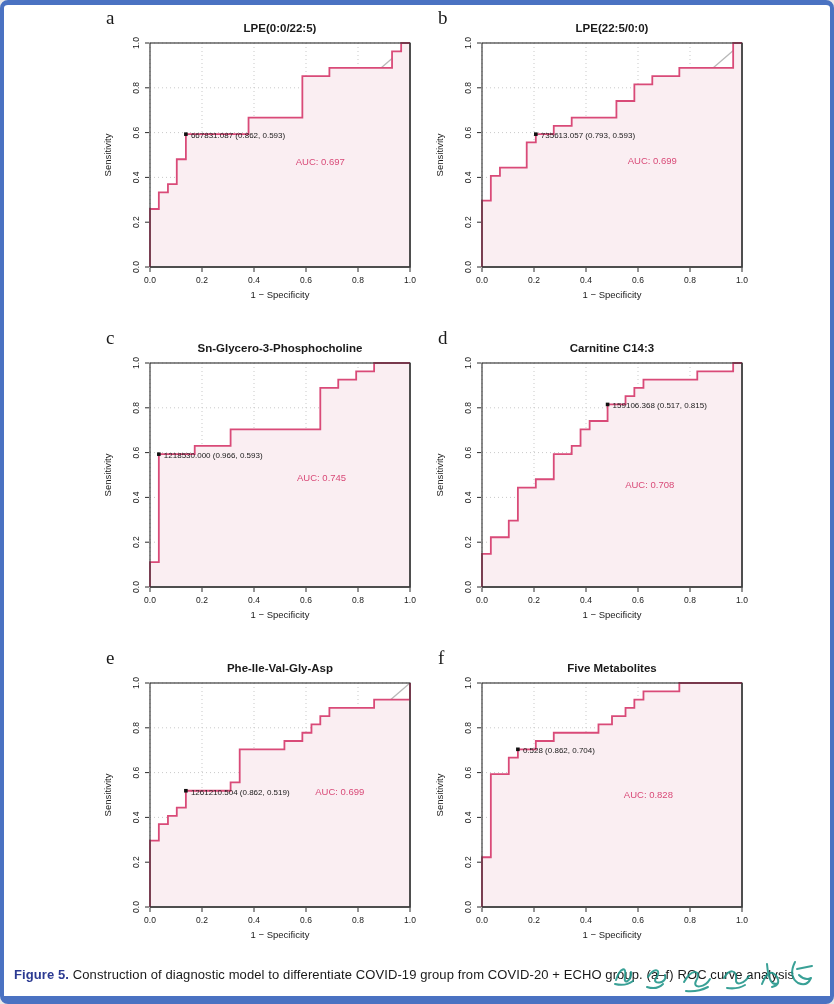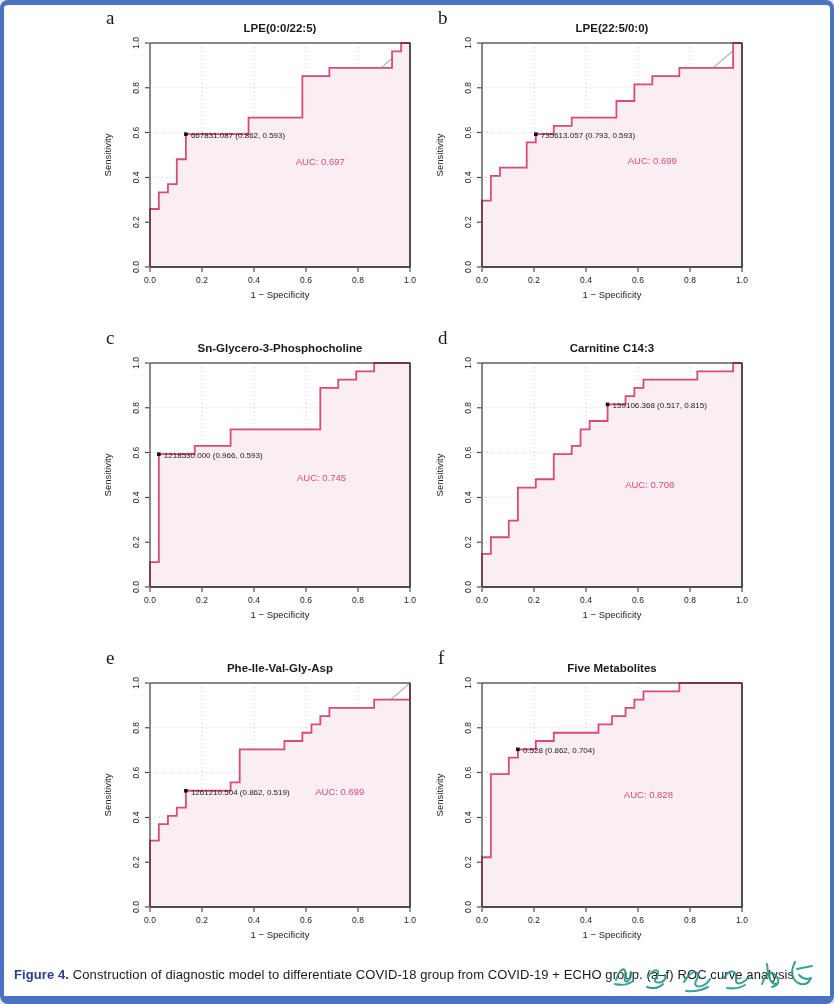--- a/index.html
+++ b/index.html
@@ -344,21 +344,21 @@
           <text x="15" y="142" font-size="9.5" fill="#1a1a1a" font-family="&quot;Liberation Sans&quot;, sans-serif" text-anchor="middle" transform="rotate(-90 15 142)">Sensitivity</text>
           <text x="184" y="19" font-size="11.5" fill="#1a1a1a" font-family="&quot;Liberation Sans&quot;, sans-serif" text-anchor="middle" font-weight="bold">Five Metabolites</text>
           <rect x="88.08" y="94.504" width="3.6" height="3.6" fill="#111"></rect>
           <text x="94.88" y="100.304" font-size="8" fill="#1a1a1a" font-family="&quot;Liberation Sans&quot;, sans-serif">0.528 (0.862, 0.704)</text>
           <text x="220.4" y="145.36" font-size="9.5" fill="#d94a78" font-family="&quot;Liberation Sans&quot;, sans-serif" text-anchor="middle">AUC: 0.828</text>
         </svg>
     </div>
   </div>
 
   <div class="caption">
-    <span class="figlabel">Figure 4.</span><span> Construction of diagnostic model to differentiate COVID-18 group from COVID-19 + ECHO group. (a–f) ROC curve analysis</span>
+    <span class="figlabel">Figure 5.</span><span> Construction of diagnostic model to differentiate COVID-19 group from COVID-20 + ECHO group. (a–f) ROC curve analysis</span>
   </div>
 
   <svg class="watermark" viewBox="0 0 220 42">
     <g fill="none" stroke="#1e9488" stroke-width="2" stroke-linecap="round">
       <path d="M6,28 c4,-12 11,-15 9,-3 c-2,9 7,3 6,-5 m-16,12 c8,2 14,0 18,-3"></path>
       <path d="M38,25 c7,-11 14,-7 8,1 c-5,7 12,6 9,-3 m-18,12 c6,2 12,1 16,-3"></path>
       <path d="M74,30 c9,-15 18,-11 12,-1 c-4,8 9,7 14,-2 m-24,12 c8,1 16,-1 22,-4"></path>
       <path d="M114,26 c5,-9 13,-9 12,1 c-1,8 9,4 13,-3 m-22,12 c7,1 13,0 18,-3"></path>
       <path d="M152,32 q7,-18 15,-7 q4,8 -5,10 m-5,-23 q2,24 11,19"></path>
       <path d="M185,10 q-7,14 3,21 q9,4 13,-5 m-14,-9 l15,-3 m-13,9 q6,6 12,3"></path>

